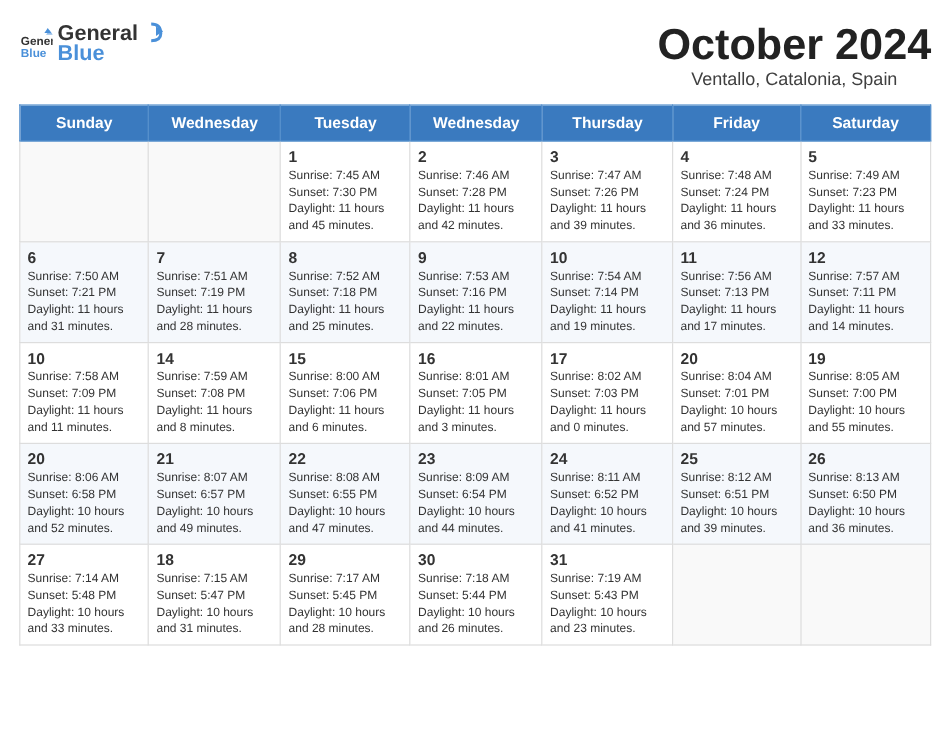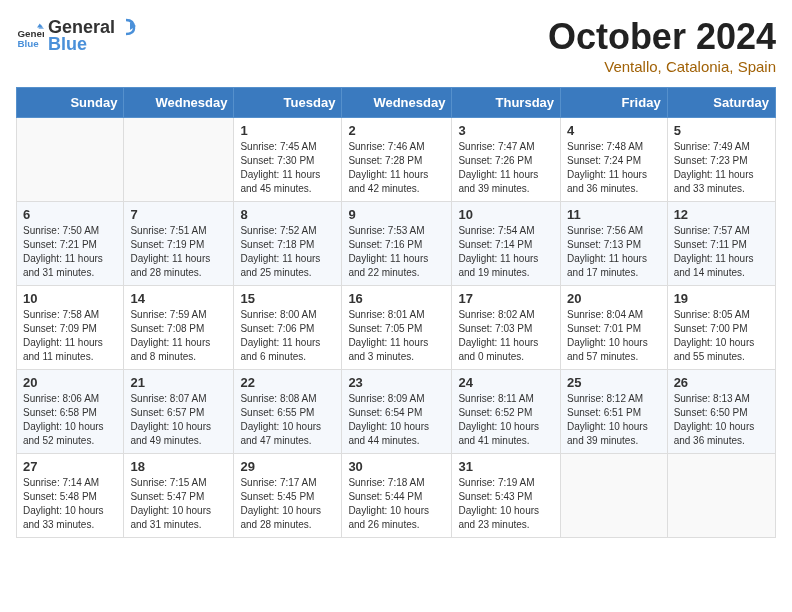--- a/index.html
+++ b/index.html
@@ -28,34 +28,35 @@
     .title-block {
       text-align: right;
     }
     .month-title {
       font-size: 36px;
       font-weight: bold;
       color: #222;
     }
     .location-title {
       font-size: 15px;
-      color: #a16207;
+      color: #404040;
+      text-align: center;
     }
     .calendar {
       width: 100%;
       border-collapse: collapse;
       border: 1px solid #ccc;
     }
     .calendar th {
       background-color: #3a7abf;
       color: #fff;
       font-size: 13px;
       font-weight: bold;
       padding: 7px 6px;
-      text-align: right;
+      text-align: center;
       border: 1px solid #5590cc;
     }
     .calendar td {
       vertical-align: top;
       border: 1px solid #ddd;
       padding: 5px 6px;
       font-size: 10.5px;
       color: #333;
       width: 113px;
       min-height: 80px;

